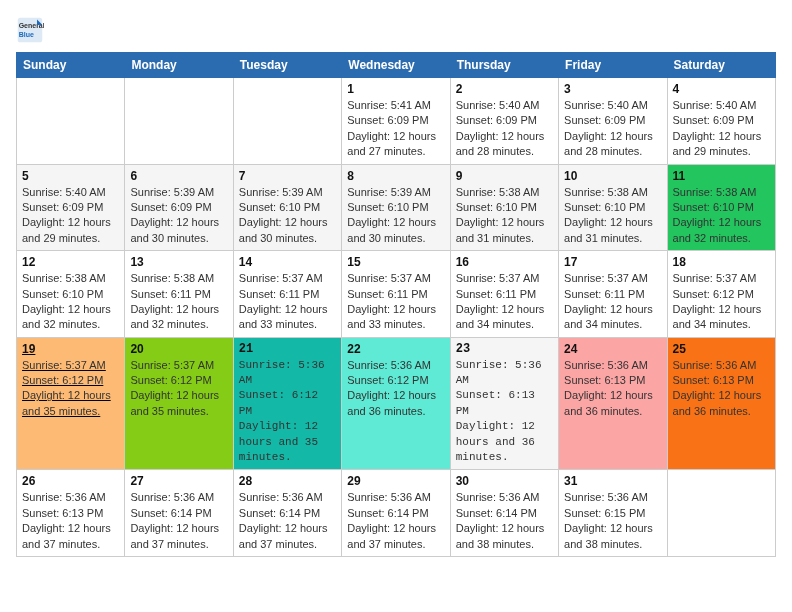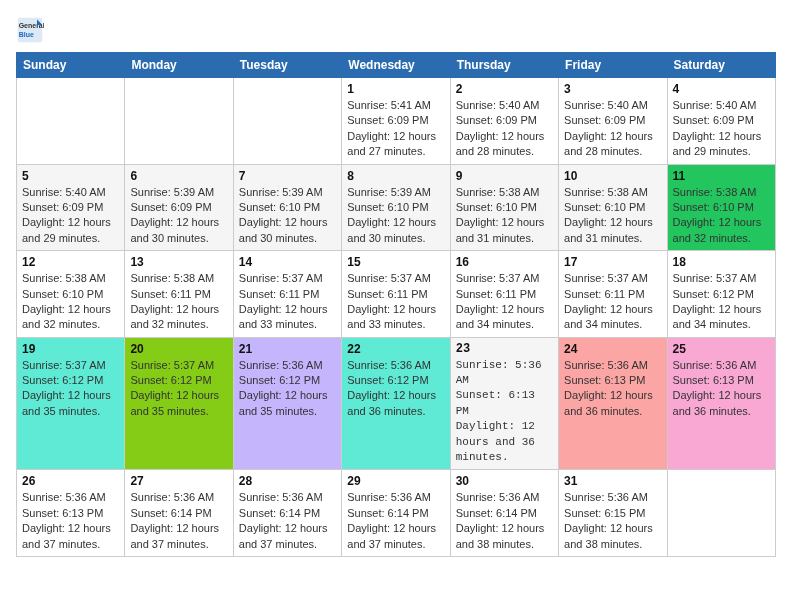--- a/index.html
+++ b/index.html
@@ -225,33 +225,33 @@
 Daylight: 12 hours and 34 minutes.</div>
         </td>
         <td>
           <div class="day-number">18</div>
           <div class="day-info" style="white-space: pre-line;">Sunrise: 5:37 AM
 Sunset: 6:12 PM
 Daylight: 12 hours and 34 minutes.</div>
         </td>
       </tr>
       <tr>
-        <td style="background: #5eead4;">
+        <td style="background: #fdba74; text-decoration: underline;">
           <div class="day-number">19</div>
           <div class="day-info" style="white-space: pre-line;">Sunrise: 5:37 AM
 Sunset: 6:12 PM
 Daylight: 12 hours and 35 minutes.</div>
         </td>
         <td style="background: #84cc16;">
           <div class="day-number">20</div>
           <div class="day-info" style="white-space: pre-line;">Sunrise: 5:37 AM
 Sunset: 6:12 PM
 Daylight: 12 hours and 35 minutes.</div>
         </td>
-        <td style="background: #c4b5fd;">
+        <td style="background: #14b8a6; font-family: Liberation Mono, monospace;">
           <div class="day-number">21</div>
           <div class="day-info" style="white-space: pre-line;">Sunrise: 5:36 AM
 Sunset: 6:12 PM
 Daylight: 12 hours and 35 minutes.</div>
         </td>
         <td style="background: #5eead4;">
           <div class="day-number">22</div>
           <div class="day-info" style="white-space: pre-line;">Sunrise: 5:36 AM
 Sunset: 6:12 PM
 Daylight: 12 hours and 36 minutes.</div>
@@ -261,21 +261,21 @@
           <div class="day-info" style="white-space: pre-line;">Sunrise: 5:36 AM
 Sunset: 6:13 PM
 Daylight: 12 hours and 36 minutes.</div>
         </td>
         <td style="background: #fca5a5;">
           <div class="day-number">24</div>
           <div class="day-info" style="white-space: pre-line;">Sunrise: 5:36 AM
 Sunset: 6:13 PM
 Daylight: 12 hours and 36 minutes.</div>
         </td>
-        <td style="background: #f9a8d4;">
+        <td style="background: #f97316;">
           <div class="day-number">25</div>
           <div class="day-info" style="white-space: pre-line;">Sunrise: 5:36 AM
 Sunset: 6:13 PM
 Daylight: 12 hours and 36 minutes.</div>
         </td>
       </tr>
       <tr>
         <td>
           <div class="day-number">26</div>
           <div class="day-info" style="white-space: pre-line;">Sunrise: 5:36 AM

